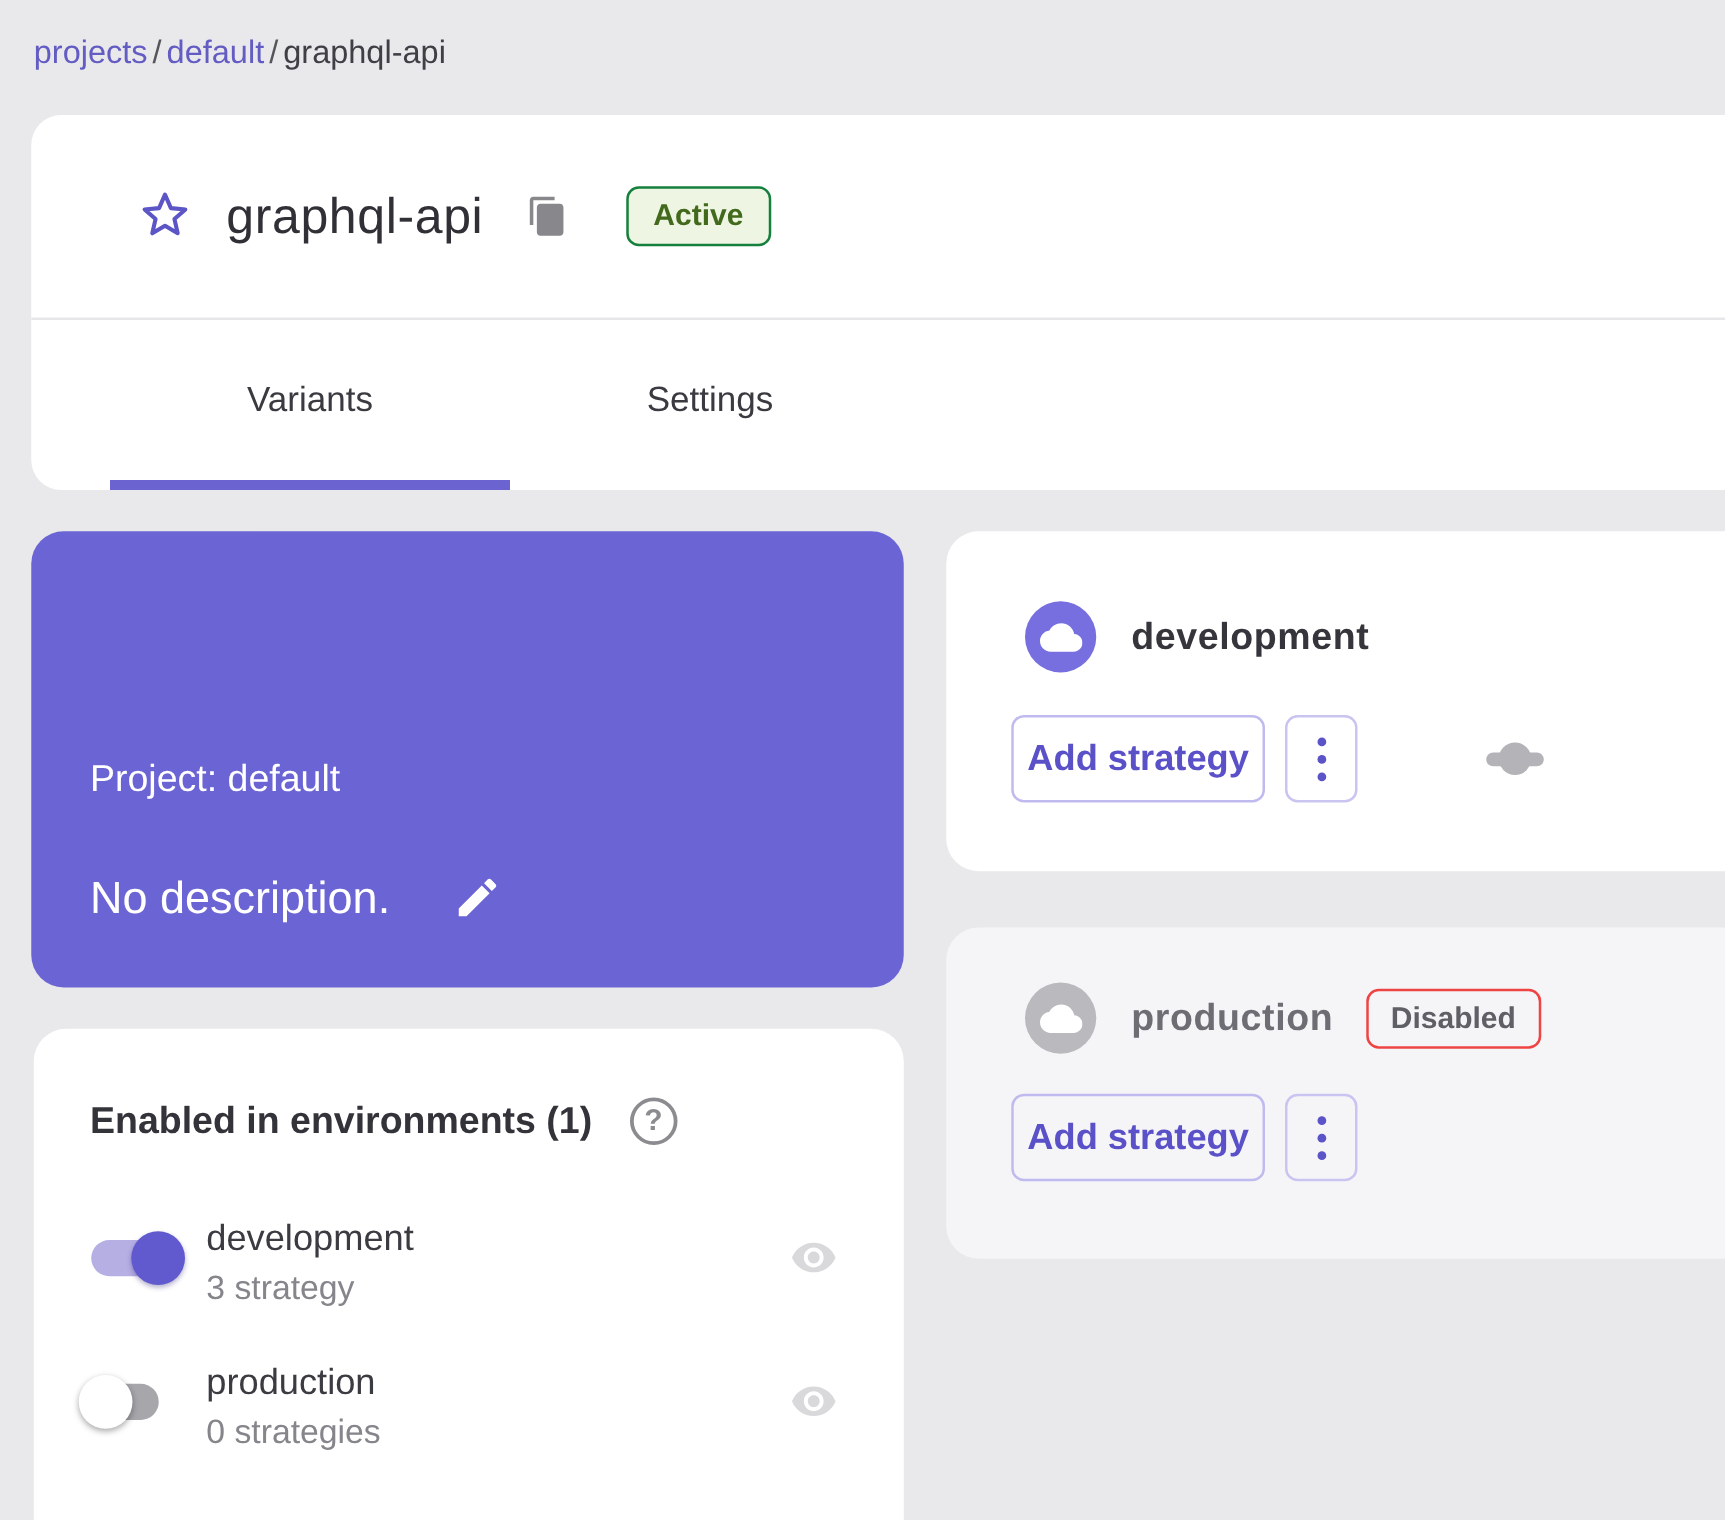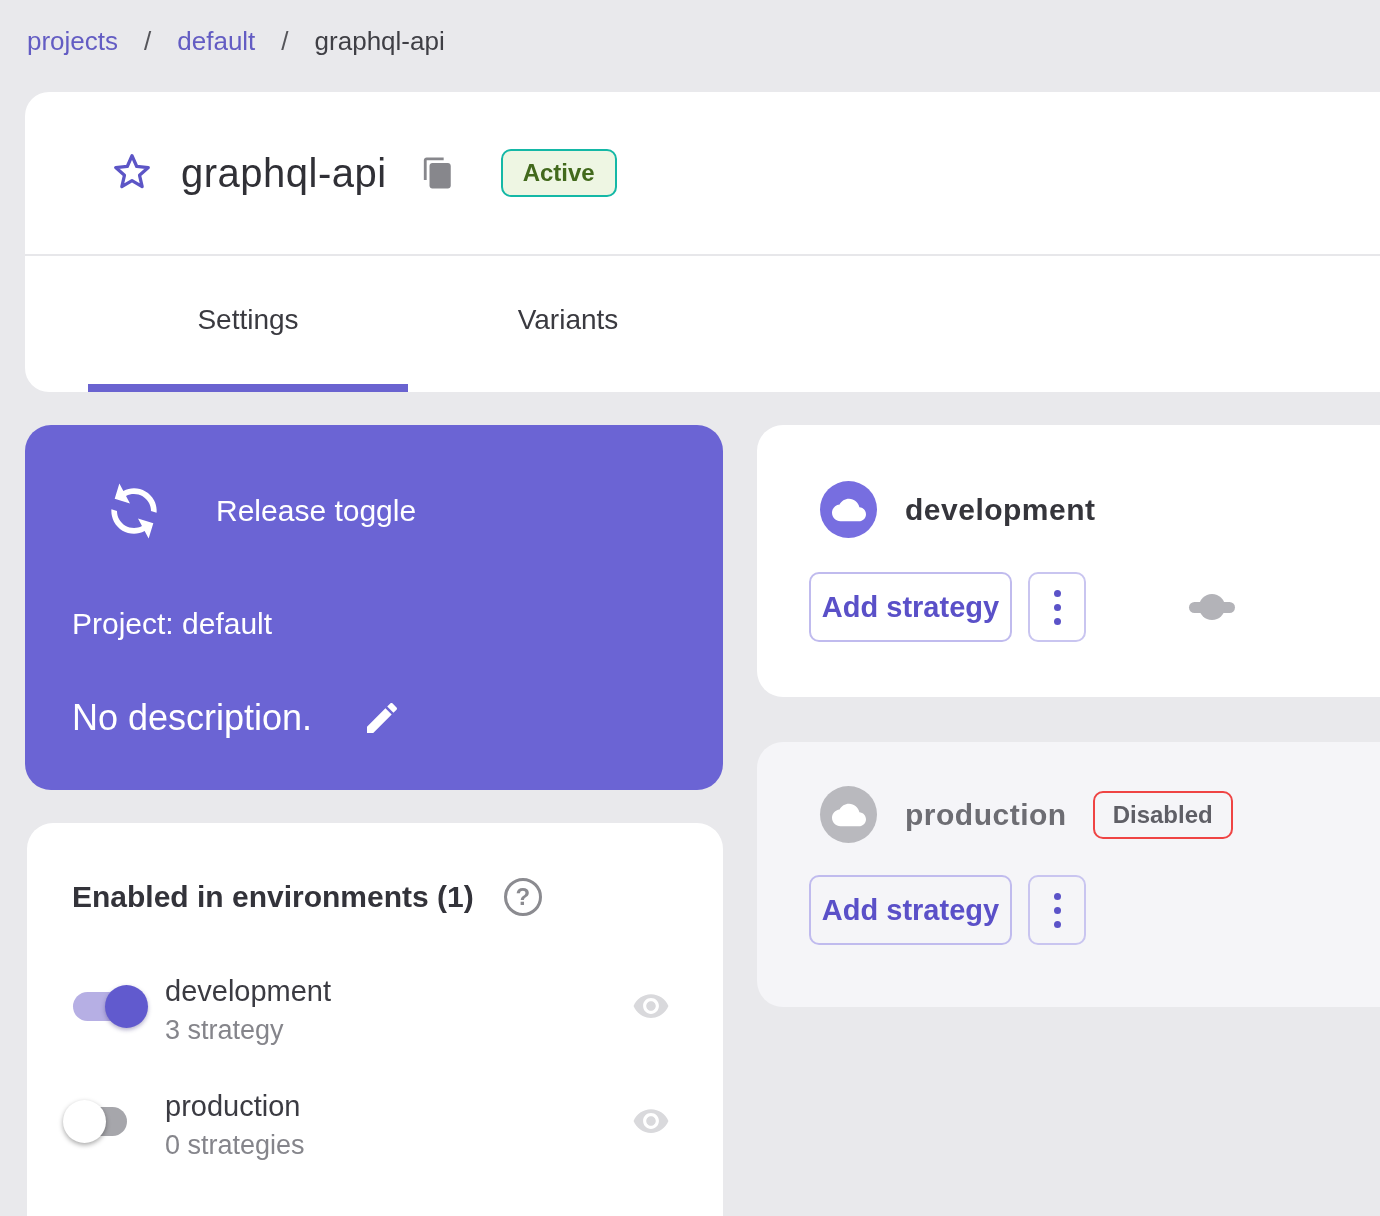--- a/index.html
+++ b/index.html
@@ -5,33 +5,33 @@
   * { margin:0; padding:0; box-sizing:border-box; }
   html,body { width:1380px; height:1216px; }
   body {
     font-family:"Liberation Sans","DejaVu Sans",sans-serif;
     background:#e9e9ec;
     overflow:hidden;
   }
   .page { position:relative; width:1380px; height:1216px; background:#e9e9ec; overflow:hidden; }
 
   
-  .breadcrumb { position:absolute; left:27px; top:26px; font-size:26px; display:flex; gap:26px; align-items:center; }
+  .breadcrumb { position:absolute; left:27px; top:26px; font-size:26px; display:flex; gap:4px; align-items:center; }
   .crumb-link { color:#635cc3; cursor:pointer; }
   .crumb-sep { color:#55555a; }
   .crumb-current { color:#3f3f45; }
 
   
   .header-card { position:absolute; left:25px; top:92px; width:1355px; height:300px;
     background:#ffffff; border-radius:24px 0 0 24px; }
   .header-row { position:absolute; left:0; top:0; right:0; height:162px; display:flex; align-items:center; padding-left:84px; }
   .star-btn { width:46px; height:46px; display:flex; align-items:center; justify-content:center; background:none; border:none; cursor:pointer; }
   .feature-title { font-size:40px; font-weight:500; color:#303036; margin-left:26px; letter-spacing:0.5px; }
   .copy-btn { background:none; border:none; margin-left:34px; cursor:pointer; display:flex; align-items:center; }
-  .status-badge { margin-left:46px; background:#eef6e3; border:2px solid #14b8a6; border-radius:10px;
+  .status-badge { margin-left:46px; background:#eef6e3; border:2px solid #15803d; border-radius:10px;
     color:#42691c; font-size:24px; font-weight:700; padding:8px 20px; }
   .header-divider { position:absolute; left:0; right:0; top:162px; height:2px; background:#e7e7ea; }
   .tabbar { position:absolute; left:63px; top:164px; height:128px; display:flex; }
   .tab { width:320px; height:100%; display:flex; align-items:center; justify-content:center;
     font-size:28px; color:#3a3a40; cursor:pointer; background:none; border:none; font-family:inherit; }
   .tab.active { font-weight:700; color:#2c2c32; }
   .tab-indicator { position:absolute; left:63px; top:292px; width:320px; height:8px; background:#6a63d0; }
 
   
   .feature-card { position:absolute; left:25px; top:425px; width:698px; height:365px;
@@ -124,35 +124,27 @@
       <h1 class="feature-title">graphql-api</h1>
       <button class="copy-btn">
         <svg width="34" height="34" viewBox="0 0 24 24" fill="#87878c">
           <path d="M16 1H4c-1.1 0-2 .9-2 2v14h2V3h12V1zm3 4H8c-1.1 0-2 .9-2 2v14c0 1.1.9 2 2 2h11c1.1 0 2-.9 2-2V7c0-1.1-.9-2-2-2z"></path>
         </svg>
       </button>
       <span class="status-badge">Active</span>
     </div>
     <div class="header-divider"></div>
     <div class="tabbar">
+      <button class="tab">Variants</button>
       <button class="tab">Settings</button>
-      <button class="tab">Variants</button>
     </div>
     <div class="tab-indicator"></div>
   </section>
 
   <section class="feature-card">
-    <div class="type-row">
-      <svg width="68" height="68" viewBox="0 0 24 24" fill="#ffffff">
-        <g transform="rotate(-28 12 12)">
-          <path d="M12 4V1L8 5l4 4V6c3.31 0 6 2.69 6 6 0 1.01-.25 1.97-.7 2.8l1.46 1.46C19.54 15.03 20 13.57 20 12c0-4.42-3.58-8-8-8zm0 14c-3.31 0-6-2.69-6-6 0-1.01.25-1.97.7-2.8L5.24 7.74C4.46 8.97 4 10.43 4 12c0 4.42 3.58 8 8 8v3l4-4-4-4v3z"></path>
-        </g>
-      </svg>
-      <span class="type-label">Release toggle</span>
-    </div>
     <div class="project-line">Project: default</div>
     <div class="desc-line">
       <span>No description.</span>
       <button class="edit-btn">
         <svg width="40" height="40" viewBox="0 0 24 24" fill="#ffffff">
           <path d="M3 17.25V21h3.75L17.81 9.94l-3.75-3.75L3 17.25zM20.71 7.04c.39-.39.39-1.02 0-1.41l-2.34-2.34c-.39-.39-1.02-.39-1.41 0l-1.83 1.83 3.75 3.75 1.83-1.83z"></path>
         </svg>
       </button>
     </div>
   </section>

